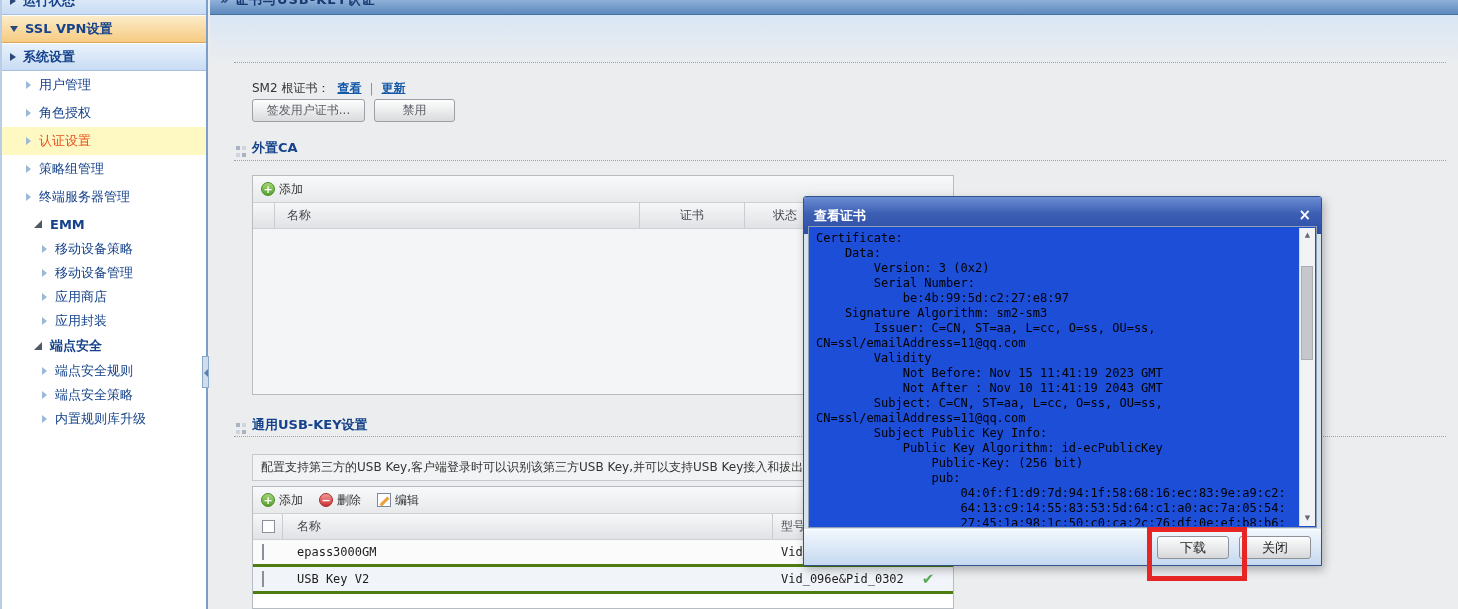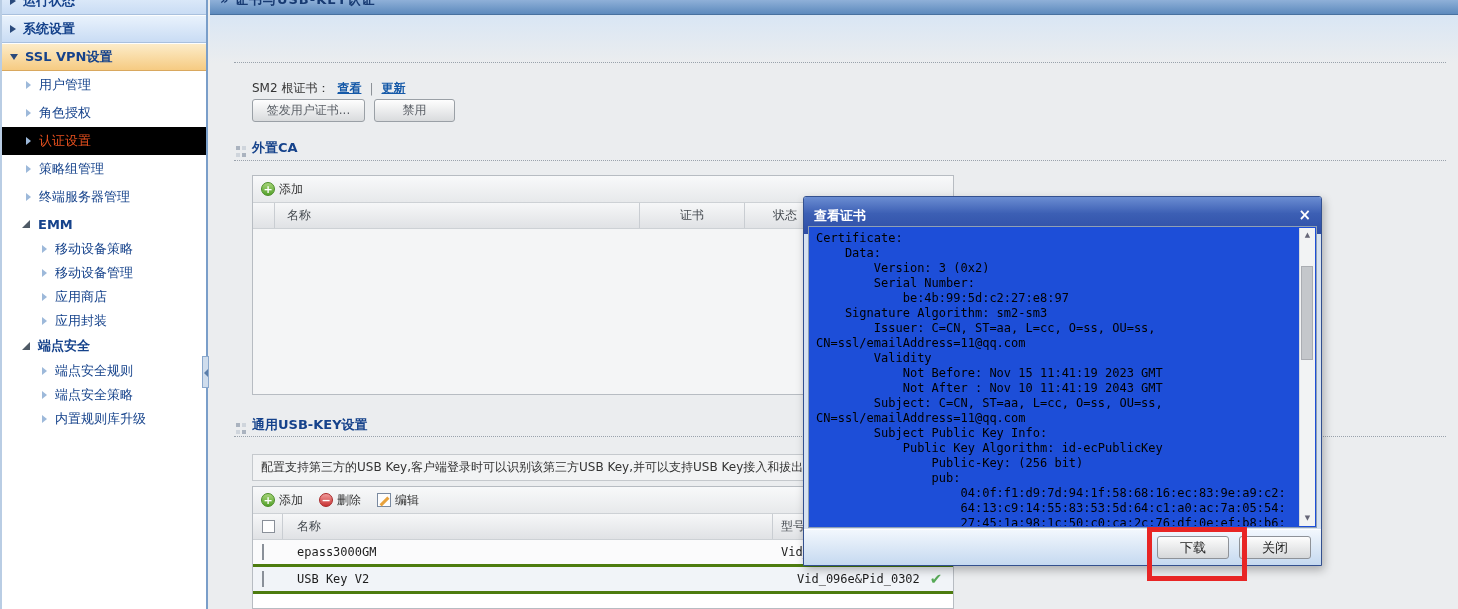--- a/index.html
+++ b/index.html
@@ -12,22 +12,22 @@
   .acc { height:28px; display:flex; align-items:center; gap:7px; padding-left:8px;
          background:linear-gradient(#e9f2fc,#c9dcf4); border-top:1px solid #fdfefe;
          border-bottom:1px solid #a9c0dd; font-weight:bold; font-size:13px; color:#15428b; cursor:pointer; }
   .acc-cut { margin-top:-13px; }
   .acc-active { background:linear-gradient(#fcecc9,#f6cb82); border-bottom:1px solid #d9a85f; }
   .tri-right { width:0; height:0; border-left:6px solid #2a4a7c; border-top:4px solid transparent; border-bottom:4px solid transparent; }
   .tri-down  { width:0; height:0; border-top:6px solid #2a4a7c; border-left:4px solid transparent; border-right:4px solid transparent; }
   .item { height:28px; display:flex; align-items:center; gap:8px; padding-left:24px;
           font-size:13px; color:#15428b; cursor:pointer; }
   .item .chev { width:0; height:0; border-left:5px solid #9db9da; border-top:4px solid transparent; border-bottom:4px solid transparent; }
-  .item.active { background:#000000; color:#e8501e; }
-  .group { height:26px; padding-left:20px; font-weight:bold; }
+  .item.active { background:#fef9c3; color:#e8501e; }
+  .group { height:26px; padding-left:20px; font-weight:bold;margin-left:12px; }
   .group .corner { width:0; height:0; border-bottom:8px solid #4f5a66; border-left:8px solid transparent; }
   .sub { height:24px; padding-left:40px; }
   .collapse-handle { position:absolute; left:202px; top:356px; width:7px; height:32px;
                      background:#cfdded; border:1px solid #8aa8cc; z-index:6; cursor:pointer; }
   .collapse-handle i { position:absolute; left:1px; top:12px; width:0; height:0; display:block;
                        border-right:4px solid #5a7eaa; border-top:4px solid transparent; border-bottom:4px solid transparent; }
 
   
   .main { position:absolute; left:210px; top:0; right:0; bottom:0; background:#ebedef; }
   .main-top { height:15px; background:linear-gradient(#8fb0d8,#5d8abd); border-bottom:1px solid #48719f; overflow:hidden; }
@@ -94,27 +94,27 @@
   .redbox { position:absolute; left:1147px; top:527px; width:100px; height:54px; border:5px solid #e82525; z-index:50; }
 </style>
 </head>
 <body>
 
 <div class="sidebar">
   <div class="acc acc-cut">
     <span class="tri-right"></span>
     <span>运行状态</span>
   </div>
+  <div class="acc acc-active">
+    <span class="tri-down"></span>
+    <span>SSL VPN设置</span>
+  </div>
   <div class="acc">
     <span class="tri-right"></span>
     <span>系统设置</span>
-  </div>
-  <div class="acc acc-active">
-    <span class="tri-down"></span>
-    <span>SSL VPN设置</span>
   </div>
 
   <div class="item">
     <span class="chev"></span>
     <span>用户管理</span>
   </div>
   <div class="item">
     <span class="chev"></span>
     <span>角色授权</span>
   </div>
@@ -245,21 +245,21 @@
     </div>
     <div class="trow" style="background:#fbfbfc;">
       <div style="width:30px;"><span class="cbx"></span></div>
       <div class="mono" style="width:490px; padding-left:14px;">epass3000GM</div>
       <div class="mono" style="width:130px; padding-left:8px;">Vid_096e&amp;Pid_0309</div>
       <div style="flex:1; text-align:center;" class="check"></div>
     </div>
     <div class="trow" style="background:#f1f4f8;">
       <div style="width:30px;"><span class="cbx"></span></div>
       <div class="mono" style="width:490px; padding-left:14px;">USB Key V2</div>
-      <div class="mono" style="width:130px; padding-left:8px;margin-left:16px;">Vid_096e&amp;Pid_0302</div>
+      <div class="mono" style="width:130px; padding-left:8px;">Vid_096e&amp;Pid_0302</div>
       <div style="flex:1; text-align:center;" class="check">✔</div>
     </div>
   </div>
 </div>
 
 <div class="dialog">
   <div class="dtitle">
     <span>查看证书</span>
     <span class="dclose">×</span>
   </div>

